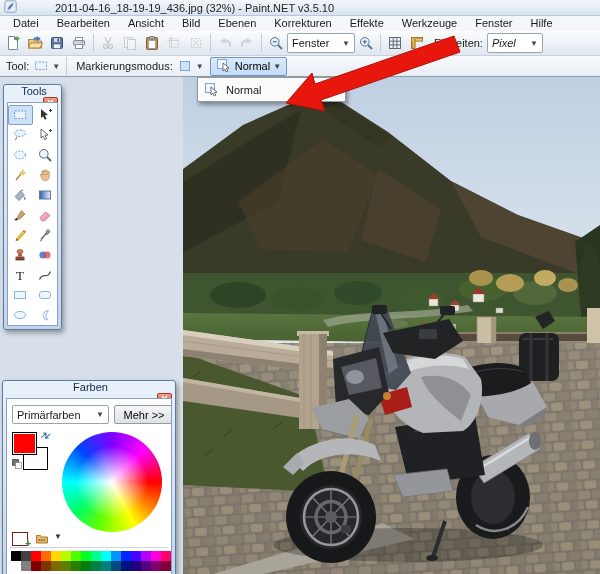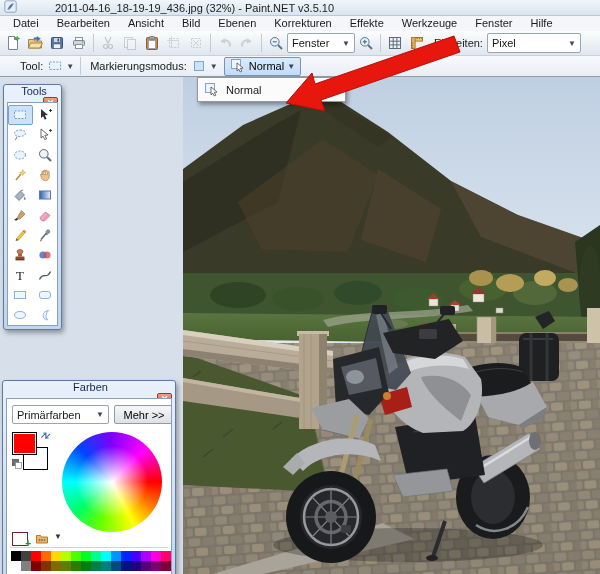--- a/index.html
+++ b/index.html
@@ -22,21 +22,21 @@
   .tb-btn { width:22px; height:22px; border:1px solid transparent; background:transparent; display:flex;
     align-items:center; justify-content:center; padding:0; border-radius:2px; }
   .tb-btn.disabled { filter:grayscale(.9) opacity(.55); }
   .tb-sep { width:1px; height:18px; background:#c3ccd6; margin:0 3px; }
   .icon { display:inline-flex; width:16px; height:16px; }
   .tb-label { margin:0 4px 0 6px; white-space:nowrap; }
   .combo { height:20px; border:1px solid #97a5b4; background:#fff; display:flex; align-items:center;
     padding:0 4px; border-radius:2px; gap:4px; }
   .combo .combo-arrow { margin-left:auto; font-size:8px; color:#445; }
   .combo.zoom-combo { width:68px; }
-  .combo.units-combo { width:94px; }
+  .combo.units-combo { width:56px;font-style:italic; }
 
   .optionsbar { height:21px; background:linear-gradient(#f7f9fc,#e9eef5); border-bottom:1px solid #8f9dab;
     display:flex; align-items:center; padding:0 4px; }
   .opt-arrow { font-size:8px; color:#445; padding:0 3px; }
   .flood-btn { height:19px; display:flex; align-items:center; gap:3px; padding:0 5px; margin-left:3px;
     font-size:11px; font-family:inherit; border:1px solid #6f96c2; border-radius:2px;
     background:linear-gradient(#dcebfb,#c2dbf6); }
   .flood-btn .combo-arrow { font-size:8px; color:#345; }
 
   
@@ -265,21 +265,21 @@
         </span>
     </button>
     <span class="tb-label">Einheiten:</span>
     <div class="combo units-combo">
       <span>Pixel</span>
       <span class="combo-arrow">▼</span>
     </div>
   </div>
 
   <div class="optionsbar">
-    <span class="tb-label" style="margin-left:16px">Tool:</span>
+    <span class="tb-label" style="margin-left:2px">Tool:</span>
     <span class="icon">
         <svg viewBox="0 0 16 16" width="16" height="16">
           <rect x="2.5" y="4" width="11" height="7.5" fill="#eaf4ff" stroke="#6d9fd4" stroke-dasharray="2 1.4"></rect>
         </svg>
       </span>
     <span class="opt-arrow">▼</span>
     <div class="tb-sep"></div>
     <span class="tb-label">Markierungsmodus:</span>
     <span class="icon">
         <svg viewBox="0 0 16 16" width="16" height="16">

